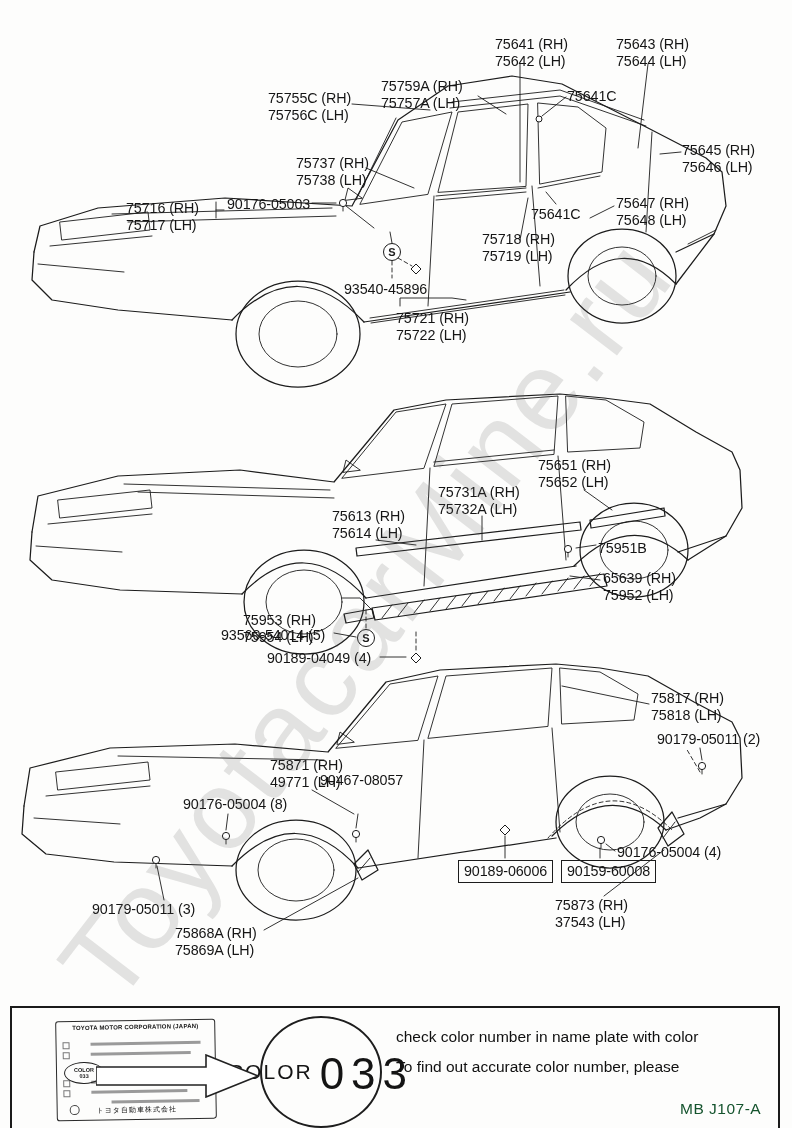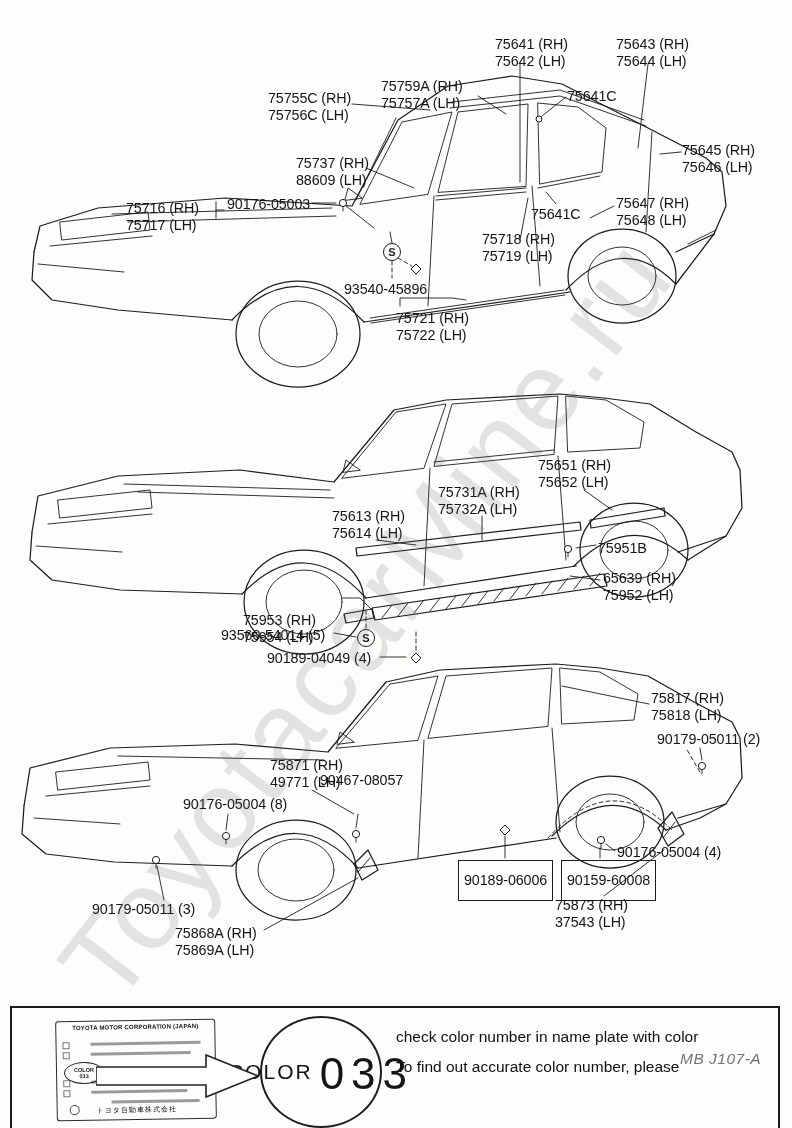--- a/index.html
+++ b/index.html
@@ -8,21 +8,21 @@
   
   .art{position:absolute;left:0;top:0;z-index:1;}
   .o{fill:none;stroke:#1c1c1c;stroke-width:1.25;stroke-linejoin:round;stroke-linecap:round;}
   .t{stroke-width:0.9;}
   .d{stroke-dasharray:4 3;}
   .glyph{fill:#fff;stroke:#1c1c1c;stroke-width:1;}
   .s-txt{font:bold 11px "Liberation Sans",sans-serif;fill:#1c1c1c;}
   
   .lbl{position:absolute;z-index:2;font-size:14.3px;line-height:1.18;letter-spacing:-0.1px;
        white-space:pre-line;color:#151515;}
-  .boxed{border:1.3px solid #1c1c1c;padding:11px 5px;}
+  .boxed{border:1.3px solid #1c1c1c;padding:2px 5px;}
   
   .watermark{position:absolute;z-index:4;left:34px;top:946px;transform:rotate(-52.5deg);
        transform-origin:0 0;font-size:112px;letter-spacing:4px;color:rgba(90,90,90,0.16);
        white-space:nowrap;pointer-events:none;}
   
   .legend{position:absolute;z-index:2;left:10px;top:966px;width:770px;height:144px;
        border:2px solid #1b1b1b;box-sizing:border-box;margin-top:40px;}
   .nameplate{position:absolute;left:44px;top:12px;width:160px;height:100px;
        border:1.2px solid #2a2a2a;border-radius:3px;transform:rotate(-1deg);box-sizing:border-box;}
   .np-title{font-size:6px;font-weight:bold;text-align:center;margin-top:3px;letter-spacing:0.2px;}
@@ -33,21 +33,21 @@
        font-size:5.5px;font-weight:bold;line-height:1.15;white-space:pre-line;}
   .np-footer{position:absolute;bottom:4px;width:100%;text-align:center;font-size:7px;letter-spacing:1px;}
   .np-stamp{position:absolute;left:12px;bottom:5px;width:8px;height:8px;border:1px solid #444;border-radius:50%;}
   .arrow-svg{position:absolute;left:84px;top:46px;z-index:3;}
   .color-circle{position:absolute;left:248px;top:8px;width:122px;height:112px;
        border:2.4px solid #1d1d1d;border-radius:50%;display:flex;flex-direction:row;
        align-items:center;justify-content:center;box-sizing:border-box;}
   .cc-word{font-size:21px;letter-spacing:2px;}
   .cc-num{font-size:44px;letter-spacing:7px;padding-left:7px;margin-top:3px;}
   .note{position:absolute;left:384px;top:14px;font-size:15.5px;line-height:1.95;color:#101010;}
-  .page-code{position:absolute;z-index:2;left:680px;top:1050px;font-size:15.5px;letter-spacing:0.5px;color:#737373;font-style:italic;}
+  .page-code{position:absolute;z-index:2;left:680px;top:1100px;font-size:15.5px;letter-spacing:0.5px;color:#14532d;}
 </style>
 </head>
 <body>
 
 <div class="page">
 
   <svg class="art" width="792" height="965" viewBox="0 0 792 965">
 
     <g>
       <path class="o" d="M34,252 L40,226 L98,208 L225,198 L352,206 L398,120 L448,86 L512,76 L562,84 L648,128 L706,158 L722,172 L726,206 L714,234 L676,252"></path>
@@ -259,21 +259,21 @@
   <div class="lbl" style="left:495px;top:36px">75641 (RH)
 75642 (LH)</div>
   <div class="lbl" style="left:616px;top:36px">75643 (RH)
 75644 (LH)</div>
   <div class="lbl" style="left:381px;top:78px">75759A (RH)
 75757A (LH)</div>
   <div class="lbl" style="left:268px;top:90px">75755C (RH)
 75756C (LH)</div>
   <div class="lbl" style="left:567px;top:88px">75641C</div>
   <div class="lbl" style="left:296px;top:155px">75737 (RH)
-88609 (LH)</div>
+75738 (LH)</div>
   <div class="lbl" style="left:682px;top:142px">75645 (RH)
 75646 (LH)</div>
   <div class="lbl" style="left:126px;top:200px">75716 (RH)
 75717 (LH)</div>
   <div class="lbl" style="left:227px;top:196px">90176-05003</div>
   <div class="lbl" style="left:616px;top:195px">75647 (RH)
 75648 (LH)</div>
   <div class="lbl" style="left:531px;top:206px">75641C</div>
   <div class="lbl" style="left:482px;top:231px">75718 (RH)
 75719 (LH)</div>

